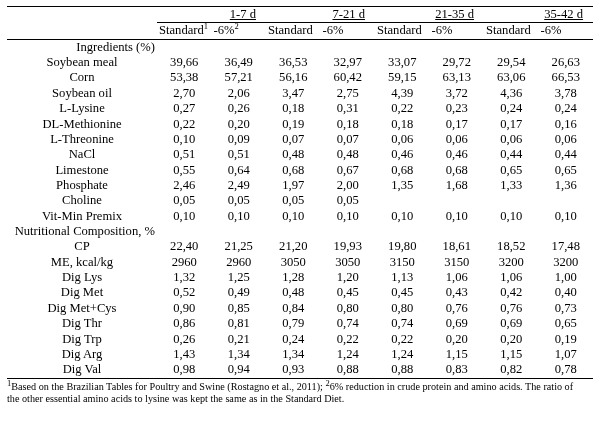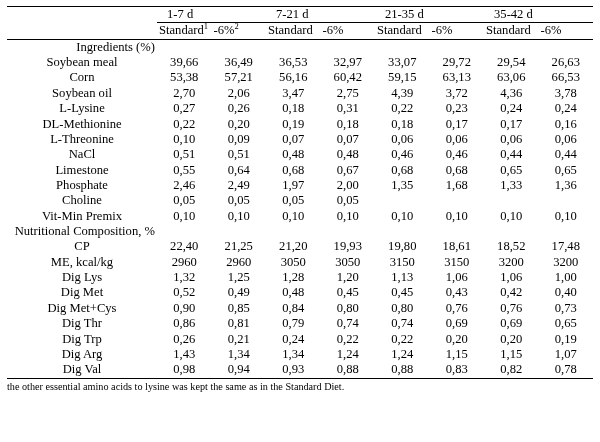--- a/index.html
+++ b/index.html
@@ -37,23 +37,24 @@
   }
   
   col.c-label { width: 150px; }
   col.c-val  { width: 54.5px; }
 
   .rule-top td    { border-top: 1.4px solid #000; }
   .rule-mid td    { border-top: 0.9px solid #000; }
   .rule-bot td    { border-bottom: 1.4px solid #000; }
 
   .grp-head td {
-    text-align: left;
+    text-align: right;
     font-size: 12.6px;
     padding-bottom: 1px;
+    text-decoration: underline;
   }
   .grp-head td.grp {
     border-bottom: 0.9px solid #000;
     padding-left: 10px;
     padding-right: 10px;
   }
   .sub-head td {
     text-align: left;
     padding-bottom: 1px;
   }
@@ -348,16 +349,17 @@
         <td class="num">0,88</td>
         <td class="num">0,88</td>
         <td class="num">0,83</td>
         <td class="num">0,82</td>
         <td class="num">0,78</td>
       </tr>
     </tbody>
   </table>
 
   <div class="footnote">
+    <div><sup>1</sup><span>Based on the Brazilian Tables for Poultry and Swine (Rostagno et al., 2011); </span><sup>2</sup><span>6% reduction in crude protein and amino acids. The ratio of</span></div>
     <div>the other essential amino acids to lysine was kept the same as in the Standard Diet.</div>
   </div>
 
 </div>
 
 </body></html>

